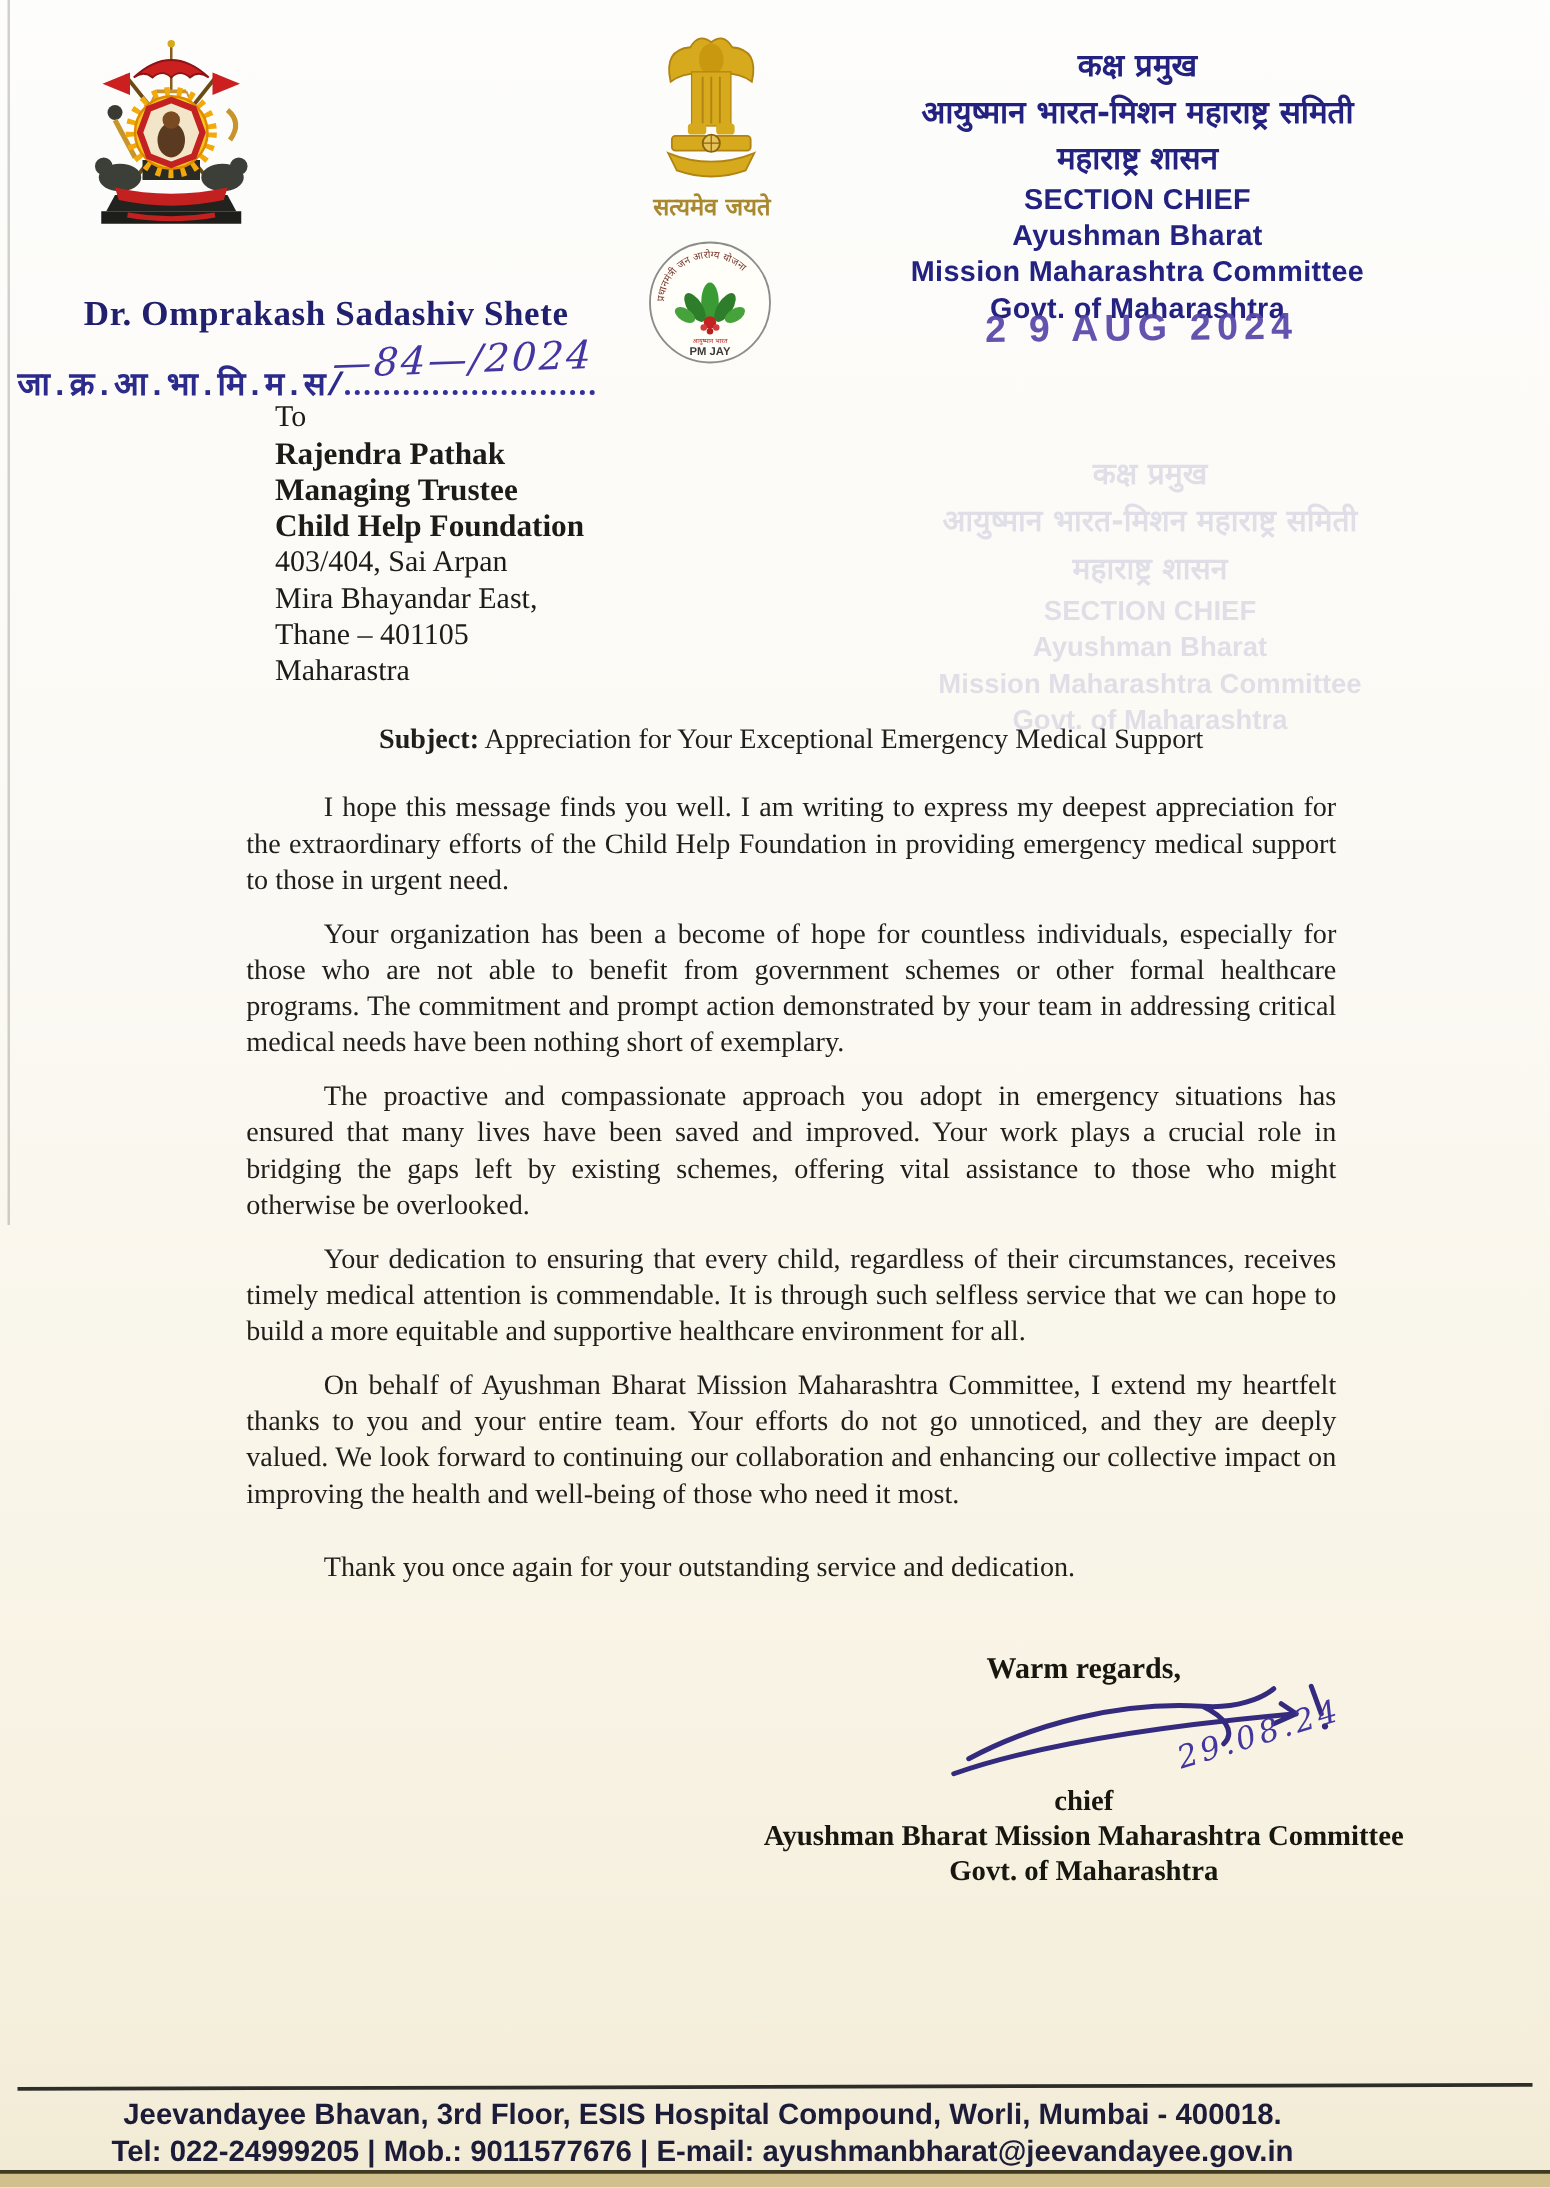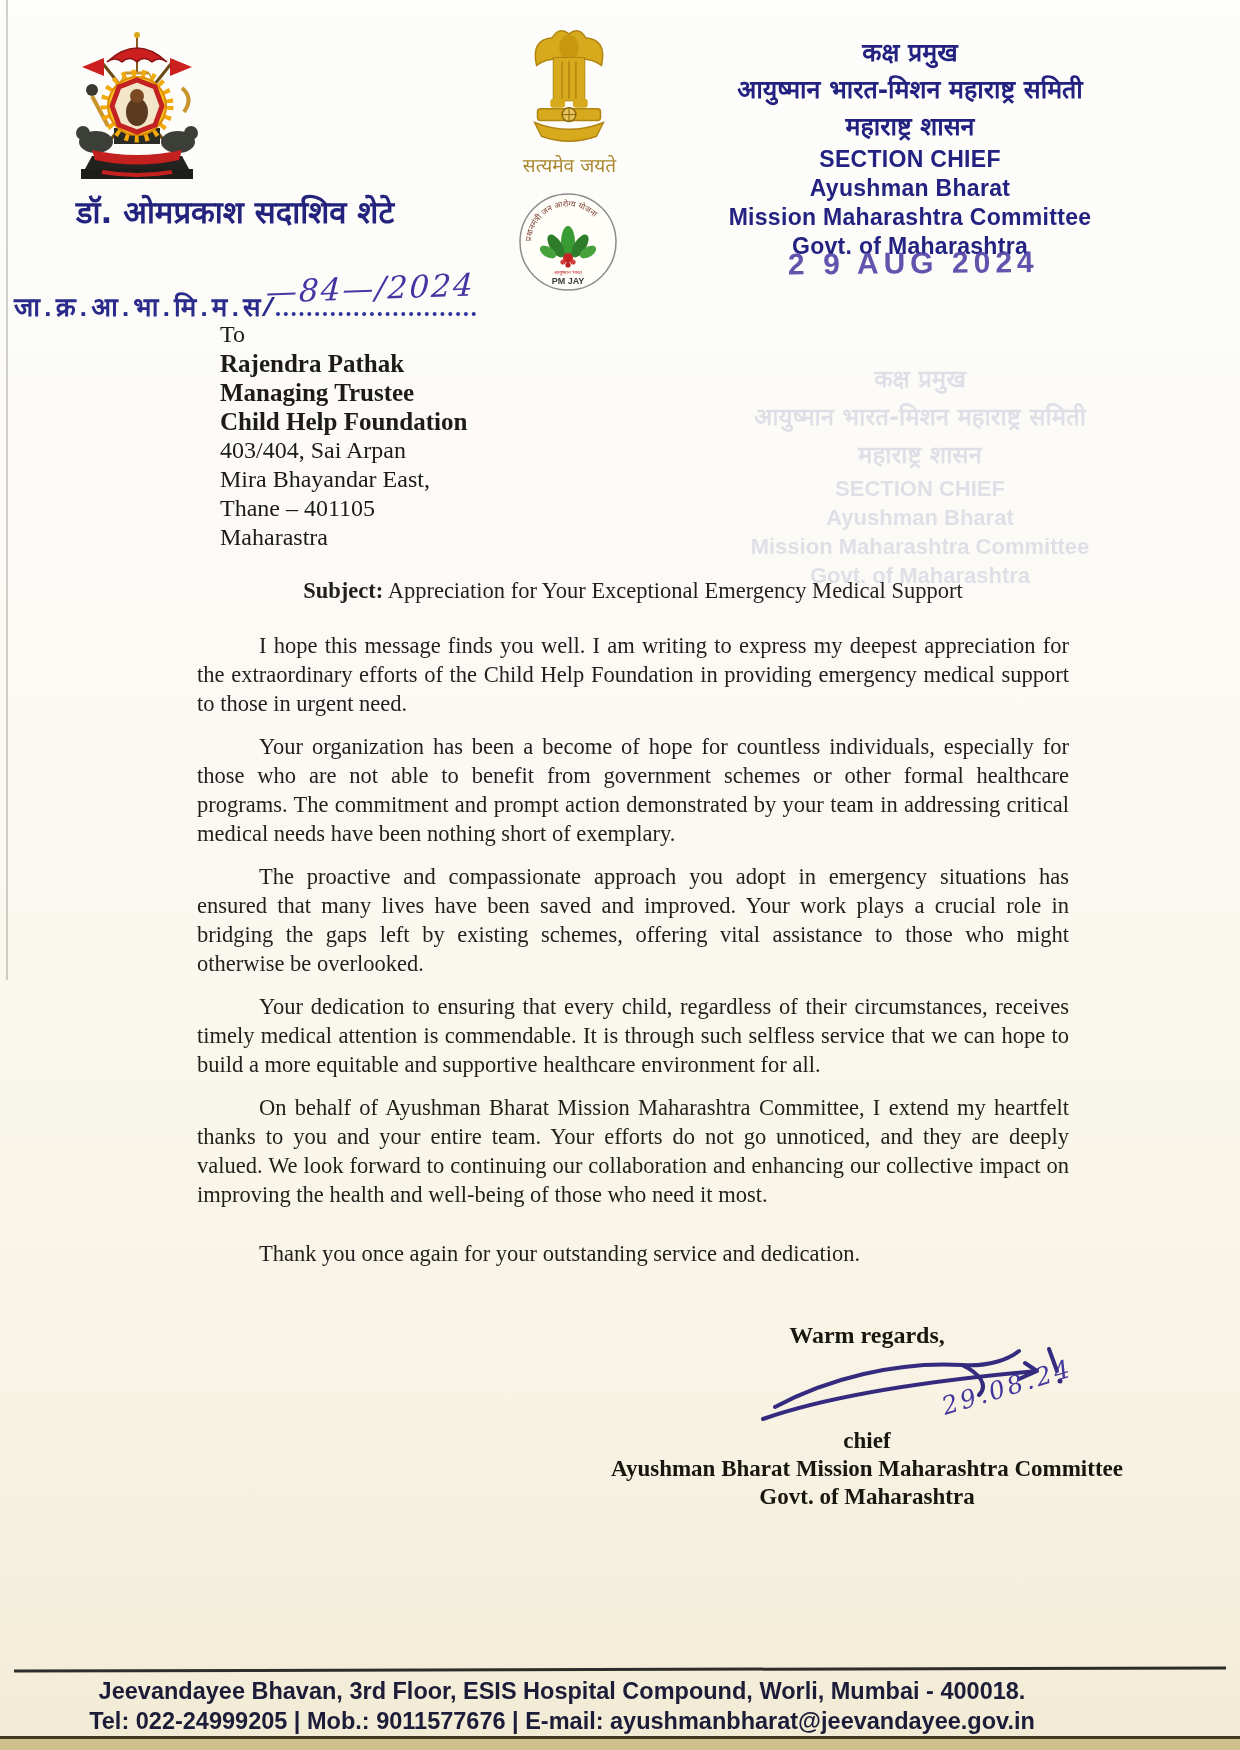--- a/index.html
+++ b/index.html
@@ -18,21 +18,21 @@
   .name-eng{position:absolute;left:36px;top:236px;width:450px;text-align:center;
     font-weight:bold;font-size:28px;color:#20206f;letter-spacing:.5px;}
   .ref-line{position:absolute;left:14px;top:286px;width:470px;white-space:nowrap;}
   .ref-printed{font-family:Liberation Mono, monospace;font-weight:bold;font-size:26px;color:#2b2b8c;}
   .ref-dots{display:inline-block;width:200px;height:26px;border-bottom:4px dotted #31319c;position:relative;vertical-align:baseline;}
   .ref-hand{position:absolute;left:-10px;top:-16px;white-space:nowrap;
     font-family:"DejaVu Serif",serif;font-style:italic;font-size:31px;color:#4335a2;
     letter-spacing:2px;transform:rotate(-2deg) skewX(-5deg);}
   .emblem-ashoka{position:absolute;left:524px;top:24px;}
   .motto{position:absolute;left:492px;top:152px;width:155px;text-align:center;
-    font-family:"DejaVu Sans",sans-serif;font-weight:normal;font-size:19px;color:#a9882e;}
+    font-family:"DejaVu Sans",sans-serif;font-weight:bold;font-size:19px;color:#a9882e;}
   .pmjay{position:absolute;left:518px;top:192px;}
   .lh-right{position:absolute;left:690px;top:34px;width:440px;text-align:center;color:#232281;}
   .lh-right .dev{font-family:"DejaVu Sans",sans-serif;font-weight:bold;font-size:25px;line-height:37px;}
   .lh-right .eng{font-family:"Liberation Sans",sans-serif;font-weight:bold;font-size:23px;line-height:29px;letter-spacing:.3px;}
   .date-stamp{position:absolute;left:788px;top:246px;width:300px;
     font-family:"Liberation Sans",sans-serif;font-weight:bold;font-size:30px;
     letter-spacing:5px;color:#5646a8;opacity:.92;transform:rotate(-.6deg);}
   
   .ghost{position:absolute;left:705px;top:360px;width:430px;text-align:center;color:#3b3b8f;
     opacity:.14;filter:blur(.6px);}
@@ -93,21 +93,21 @@
     <circle cx="75" cy="78" r="29" fill="#f7c71f" stroke="#e08a00" stroke-width="2"></circle>
     <polygon points="75,52 93,59 100,78 93,97 75,104 57,97 50,78 57,59" fill="#f3e6c8" stroke="#c42222" stroke-width="5"></polygon>
     <ellipse cx="75" cy="84" rx="11" ry="14" fill="#5a3a20"></ellipse>
     <circle cx="75" cy="68" r="7" fill="#7a4a22"></circle>
     <polygon points="30,128 120,128 127,141 23,141" fill="#22221e"></polygon>
     <rect x="19" y="141" width="112" height="10" fill="#1d1d19"></rect>
     <path d="M30 122 Q75 132 120 122 L117 132 Q75 141 33 132 Z" fill="#c32020"></path>
     <path d="M40 144 Q75 150 110 144" fill="none" stroke="#c32020" stroke-width="4"></path>
   </svg>
 
-  <div class="name-dev">डॉ. ओमप्रकाश सदाशिव शेटे</div>
+  <div class="name-eng">Dr. Omprakash Sadashiv Shete</div>
 
   <div class="ref-line">
     <span class="ref-printed">जा.क्र.आ.भा.मि.म.स/</span><span class="ref-dots"><span class="ref-hand">—84—/2024</span></span>
   </div>
 
   <svg class="emblem-ashoka" width="90" height="128" viewBox="0 0 90 130">
     <path d="M12 42 Q6 16 28 14 Q35 2 45 10 Q55 2 62 14 Q84 16 78 42 Q66 33 45 36 Q24 33 12 42 Z" fill="#d7a91c" stroke="#b08312" stroke-width="1.5"></path>
     <ellipse cx="45" cy="24" rx="10" ry="13" fill="#c9980f"></ellipse>
     <rect x="29" y="34" width="32" height="44" fill="#d7a91c" stroke="#b08312" stroke-width="1"></rect>
     <line x1="38" y1="38" x2="38" y2="76" stroke="#b08312" stroke-width="1.5"></line>

